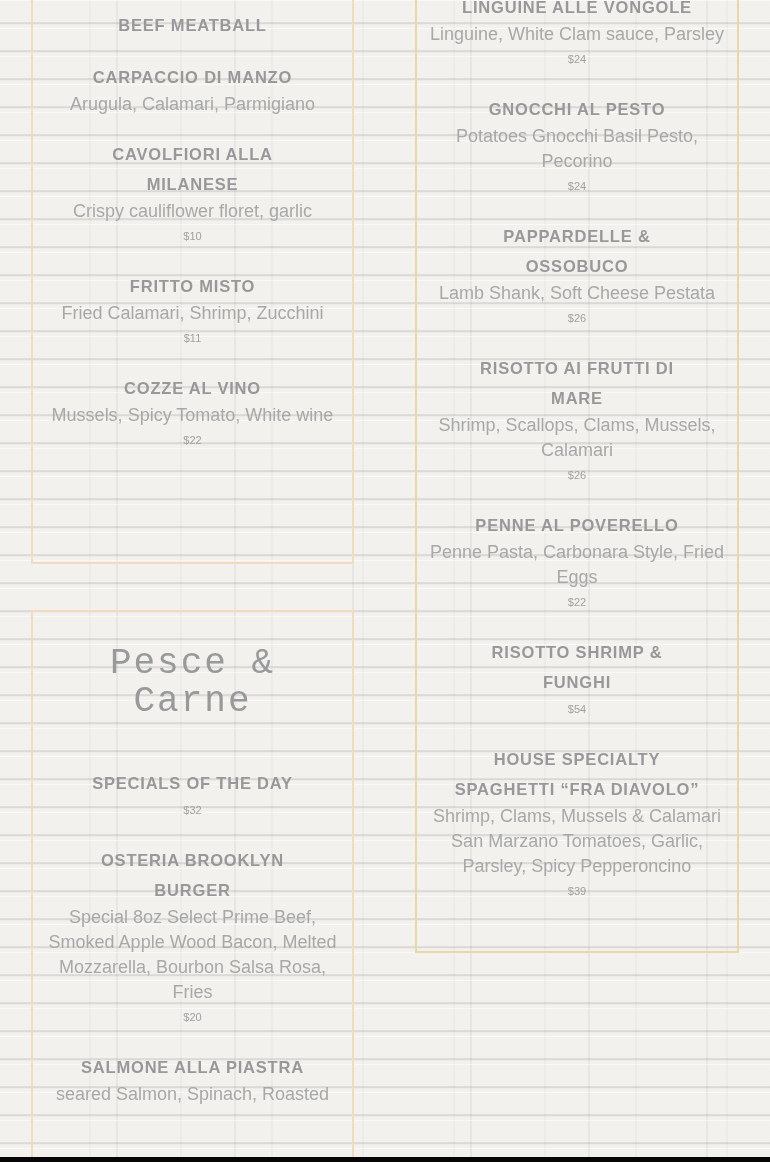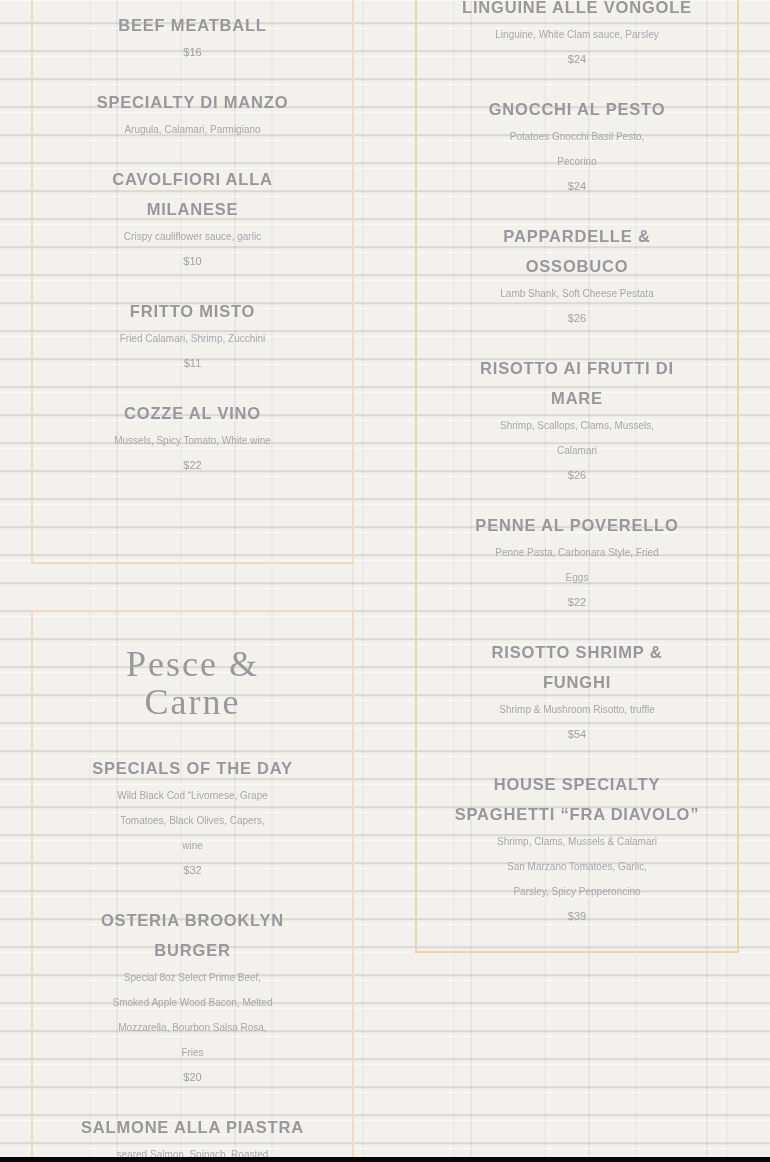--- a/index.html
+++ b/index.html
@@ -35,82 +35,78 @@
   .menu-item{margin:0 0 22px 0;}
   .item-title{
     white-space:pre-line;
     font-weight:bold;
     font-size:16.5px;line-height:30px;
     letter-spacing:.8px;
     color:#98989a;
   }
   .item-desc{
     white-space:pre-line;
-    font-size:10px;line-height:25px;
+    font-size:18px;line-height:25px;
     color:#a7a8a9;
   }
   .item-price{
     font-size:11px;line-height:25px;
     color:#a0a1a2;
   }
   .section-heading{
     white-space:pre-line;
-    font-family:Liberation Serif, serif;
+    font-family:Liberation Mono, monospace;
     font-size:36px;line-height:38px;
     letter-spacing:2px;
     color:#98999b;
-    margin:0 0 32px 0;
+    margin:0 0 47px 0;
   }
   .bottom-bar{
     position:absolute;left:0;bottom:0;
     width:770px;height:5px;
     background:#060606;
     z-index:5;
   }
 </style>
 </head>
 <body>
 
 <div class="page">
 
   <div class="menu-box" id="left-box1">
     <div class="menu-item">
       <div class="item-title">BEEF MEATBALL</div>
-      <div class="item-price">$16</div>
     </div>
     <div class="menu-item">
-      <div class="item-title">SPECIALTY DI MANZO</div>
+      <div class="item-title">CARPACCIO DI MANZO</div>
       <div class="item-desc">Arugula, Calamari, Parmigiano</div>
     </div>
     <div class="menu-item">
       <div class="item-title">CAVOLFIORI ALLA
 MILANESE</div>
-      <div class="item-desc">Crispy cauliflower sauce, garlic</div>
+      <div class="item-desc">Crispy cauliflower floret, garlic</div>
       <div class="item-price">$10</div>
     </div>
     <div class="menu-item">
       <div class="item-title">FRITTO MISTO</div>
       <div class="item-desc">Fried Calamari, Shrimp, Zucchini</div>
       <div class="item-price">$11</div>
     </div>
     <div class="menu-item">
       <div class="item-title">COZZE AL VINO</div>
       <div class="item-desc">Mussels, Spicy Tomato, White wine</div>
       <div class="item-price">$22</div>
     </div>
   </div>
 
   <div class="menu-box" id="left-box2">
     <div class="section-heading">Pesce &amp;
 Carne</div>
     <div class="menu-item">
       <div class="item-title">SPECIALS OF THE DAY</div>
-      <div class="item-desc">Wild Black Cod “Livornese, Grape
-Tomatoes, Black Olives, Capers,
-wine</div>
       <div class="item-price">$32</div>
     </div>
     <div class="menu-item">
       <div class="item-title">OSTERIA BROOKLYN
 BURGER</div>
       <div class="item-desc">Special 8oz Select Prime Beef,
 Smoked Apple Wood Bacon, Melted
 Mozzarella, Bourbon Salsa Rosa,
 Fries</div>
       <div class="item-price">$20</div>
@@ -148,21 +144,20 @@
     </div>
     <div class="menu-item">
       <div class="item-title">PENNE AL POVERELLO</div>
       <div class="item-desc">Penne Pasta, Carbonara Style, Fried
 Eggs</div>
       <div class="item-price">$22</div>
     </div>
     <div class="menu-item">
       <div class="item-title">RISOTTO SHRIMP &amp;
 FUNGHI</div>
-      <div class="item-desc">Shrimp &amp; Mushroom Risotto, truffle</div>
       <div class="item-price">$54</div>
     </div>
     <div class="menu-item">
       <div class="item-title">HOUSE SPECIALTY
 SPAGHETTI “FRA DIAVOLO”</div>
       <div class="item-desc">Shrimp, Clams, Mussels &amp; Calamari
 San Marzano Tomatoes, Garlic,
 Parsley, Spicy Pepperoncino</div>
       <div class="item-price">$39</div>
     </div>

